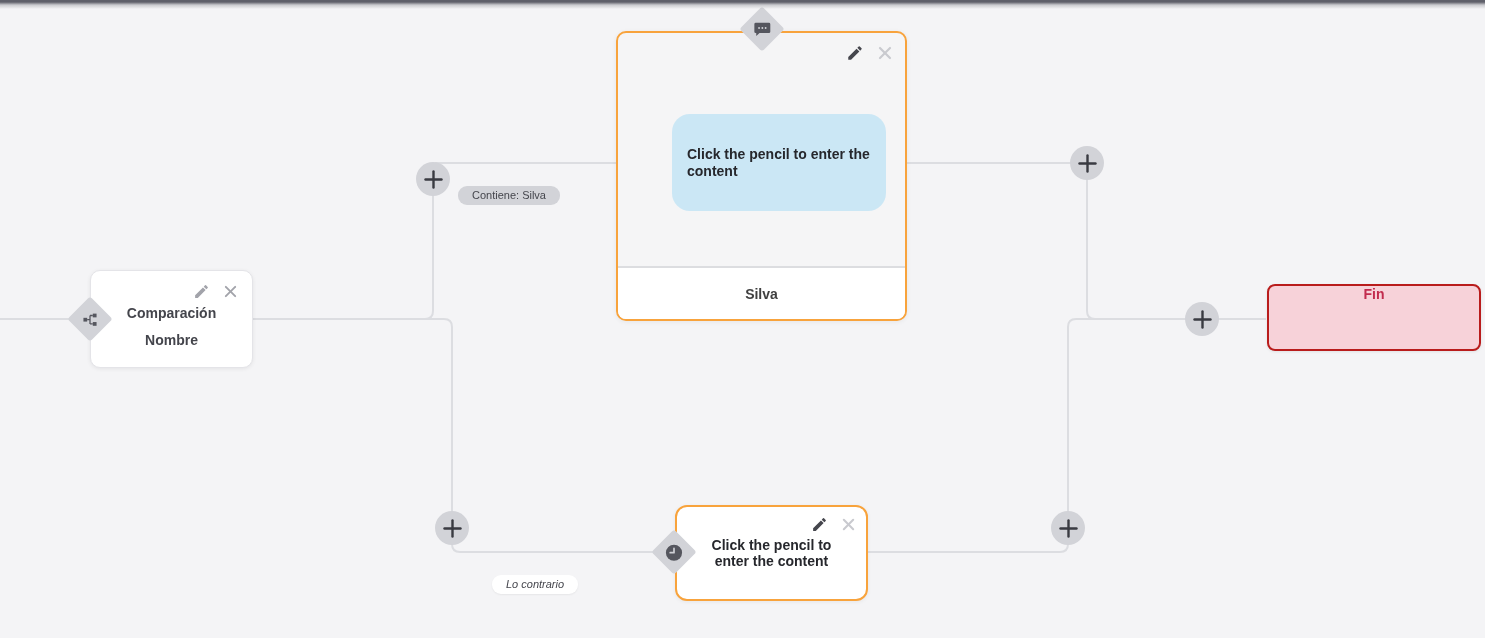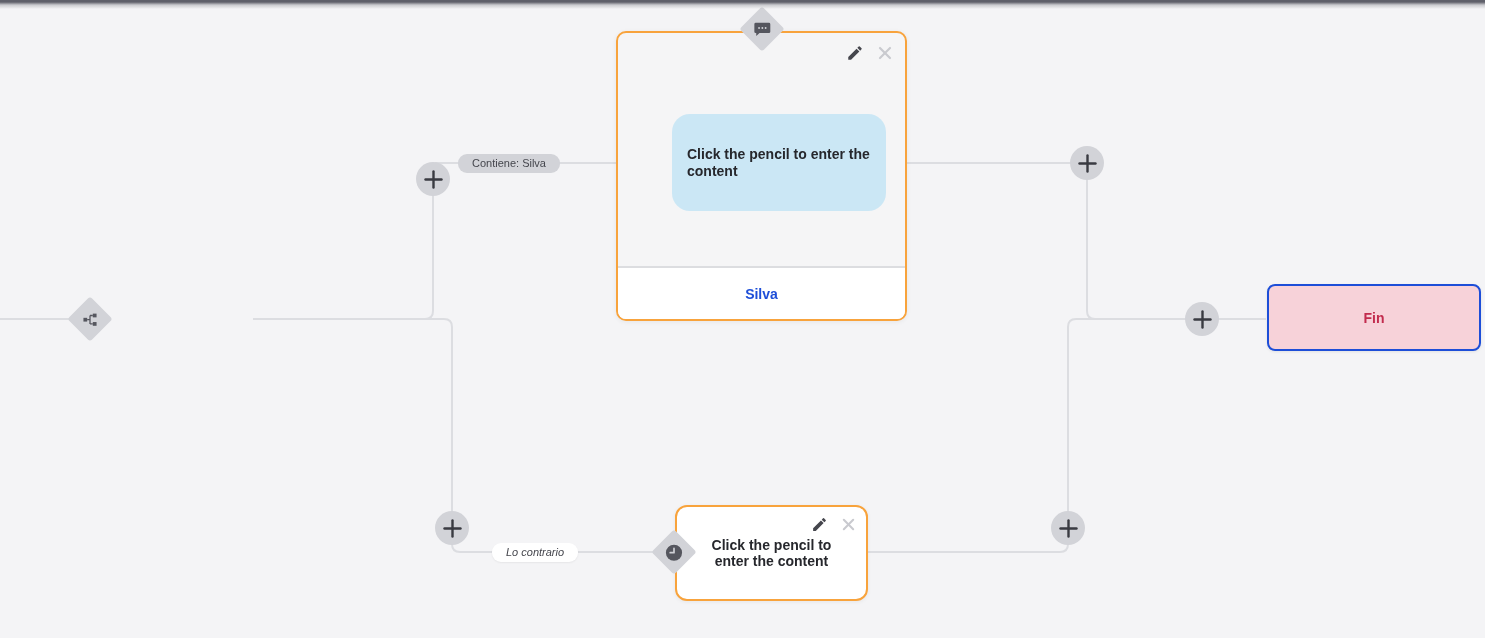--- a/index.html
+++ b/index.html
@@ -29,21 +29,21 @@
   .diamond{
     position:absolute;width:32px;height:32px;background:#d2d3d8;
     transform:rotate(45deg);z-index:6;display:flex;align-items:center;justify-content:center;
     border-radius:3px;
   }
   .diamond .di{transform:rotate(-45deg);display:flex;align-items:center;justify-content:center;}
 
   
   .pill{
     position:absolute;z-index:4;font-size:11px;line-height:18px;height:19px;
-    padding:0 14px;border-radius:9px;color:#45464d;white-space:nowrap;
+    padding:0 14px;border-radius:9px;color:#45464d;white-space:nowrap;margin-top:32px;
   }
   .pill.gray{background:#d2d3d8;}
   .pill.white{background:#ffffff;box-shadow:0 1px 2px rgba(0,0,0,.06);}
 
   
   .node{position:absolute;z-index:3;border-radius:10px;font-weight:bold;}
   .icon-row{position:absolute;display:flex;gap:13px;align-items:center;z-index:7;}
   .icon-btn{display:flex;align-items:center;justify-content:center;cursor:pointer;background:none;border:none;padding:0;}
 
   .comparison-node{
@@ -62,37 +62,37 @@
   }
   .message-card .icon-row{top:11px;right:12px;}
   .bubble{
     position:absolute;left:54px;top:81px;width:214px;height:97px;
     background:#cbe7f5;border-radius:18px;display:flex;align-items:center;
     padding:0 15px;font-size:14px;line-height:1.15;color:#26272c;
   }
   .card-footer{
     position:absolute;left:0;bottom:0;width:100%;height:53px;background:#ffffff;
     border-top:2px solid #dcdde0;border-radius:0 0 8px 8px;
-    display:flex;align-items:center;justify-content:center;font-size:14px;color:#1d4ed8;
+    display:flex;align-items:center;justify-content:center;font-size:14px;color:#404040;
   }
 
   .delay-card{
     left:675px;top:505px;width:193px;height:96px;background:#ffffff;
     border:2px solid #f8a33c;border-radius:12px;box-shadow:0 1px 4px rgba(0,0,0,.06);
   }
   .delay-card .icon-row{top:9px;right:10px;}
   .delay-card .body{
     position:absolute;left:0;top:50%;transform:translateY(-50%);width:100%;
     padding:0 16px;text-align:center;font-size:14px;line-height:1.15;color:#26272c;
   }
 
   .end-node{
     left:1267px;top:284px;width:214px;height:67px;background:#f7d2d9;
-    border:2px solid #1d4ed8;border-radius:8px;box-shadow:0 1px 3px rgba(0,0,0,.08);
-    display:flex;align-items:center;justify-content:center;
+    border:2px solid #b91c1c;border-radius:8px;box-shadow:0 1px 3px rgba(0,0,0,.08);
+    display:flex;justify-content:center;
     font-size:14px;color:#c22c4e;cursor:pointer;
   }
 
   .pencil-dark{color:#45464d;}
   .pencil-gray{color:#a2a3aa;}
   .x-light{color:#c9cacf;}
   .x-gray{color:#a2a3aa;}
 </style>
 </head>
 <body>
@@ -138,20 +138,39 @@
   <div class="plus" style="left:1185px;top:302px;">
     <svg width="19" height="19" viewBox="0 0 19 19">
         <line x1="9.5" y1="1.5" x2="9.5" y2="17.5"></line>
         <line x1="1.5" y1="9.5" x2="17.5" y2="9.5"></line>
       </svg>
   </div>
 
   <div class="pill gray" style="left:458px;top:154px;">Contiene: Silva</div>
   <div class="pill white" style="left:492px;top:543px;font-style:italic;">Lo contrario</div>
 
+  <div class="node comparison-node">
+    <div class="icon-row">
+      <button class="icon-btn pencil-gray">
+        <svg width="17" height="17" viewBox="0 0 24 24" fill="currentColor">
+            <path d="M3 17.25V21h3.75L17.81 9.94l-3.75-3.75L3 17.25zm17.71-10.21a.996.996 0 0 0 0-1.41l-2.34-2.34a.996.996 0 0 0-1.41 0l-1.83 1.83 3.75 3.75 1.83-1.83z"></path>
+          </svg>
+      </button>
+      <button class="icon-btn x-gray">
+        <svg width="15" height="15" viewBox="0 0 16 16">
+            <line x1="3" y1="3" x2="13" y2="13" stroke="currentColor" stroke-width="2" stroke-linecap="round"></line>
+            <line x1="13" y1="3" x2="3" y2="13" stroke="currentColor" stroke-width="2" stroke-linecap="round"></line>
+          </svg>
+      </button>
+    </div>
+    <div class="body">
+      <div>Comparación</div>
+      <div>Nombre</div>
+    </div>
+  </div>
   <div class="diamond" style="left:74px;top:303px;">
     <span class="di">
       <svg width="15" height="15" viewBox="0 0 16 16">
           <rect x="1" y="6" width="4" height="4" fill="#55565e"></rect>
           <rect x="11" y="1.5" width="4" height="4" fill="#55565e"></rect>
           <rect x="11" y="10.5" width="4" height="4" fill="#55565e"></rect>
           <path d="M5 8 H8 M8 3.5 H11 M8 12.5 H11 M8 3.5 V12.5" stroke="#55565e" stroke-width="1.4" fill="none"></path>
         </svg>
     </span>
   </div>

